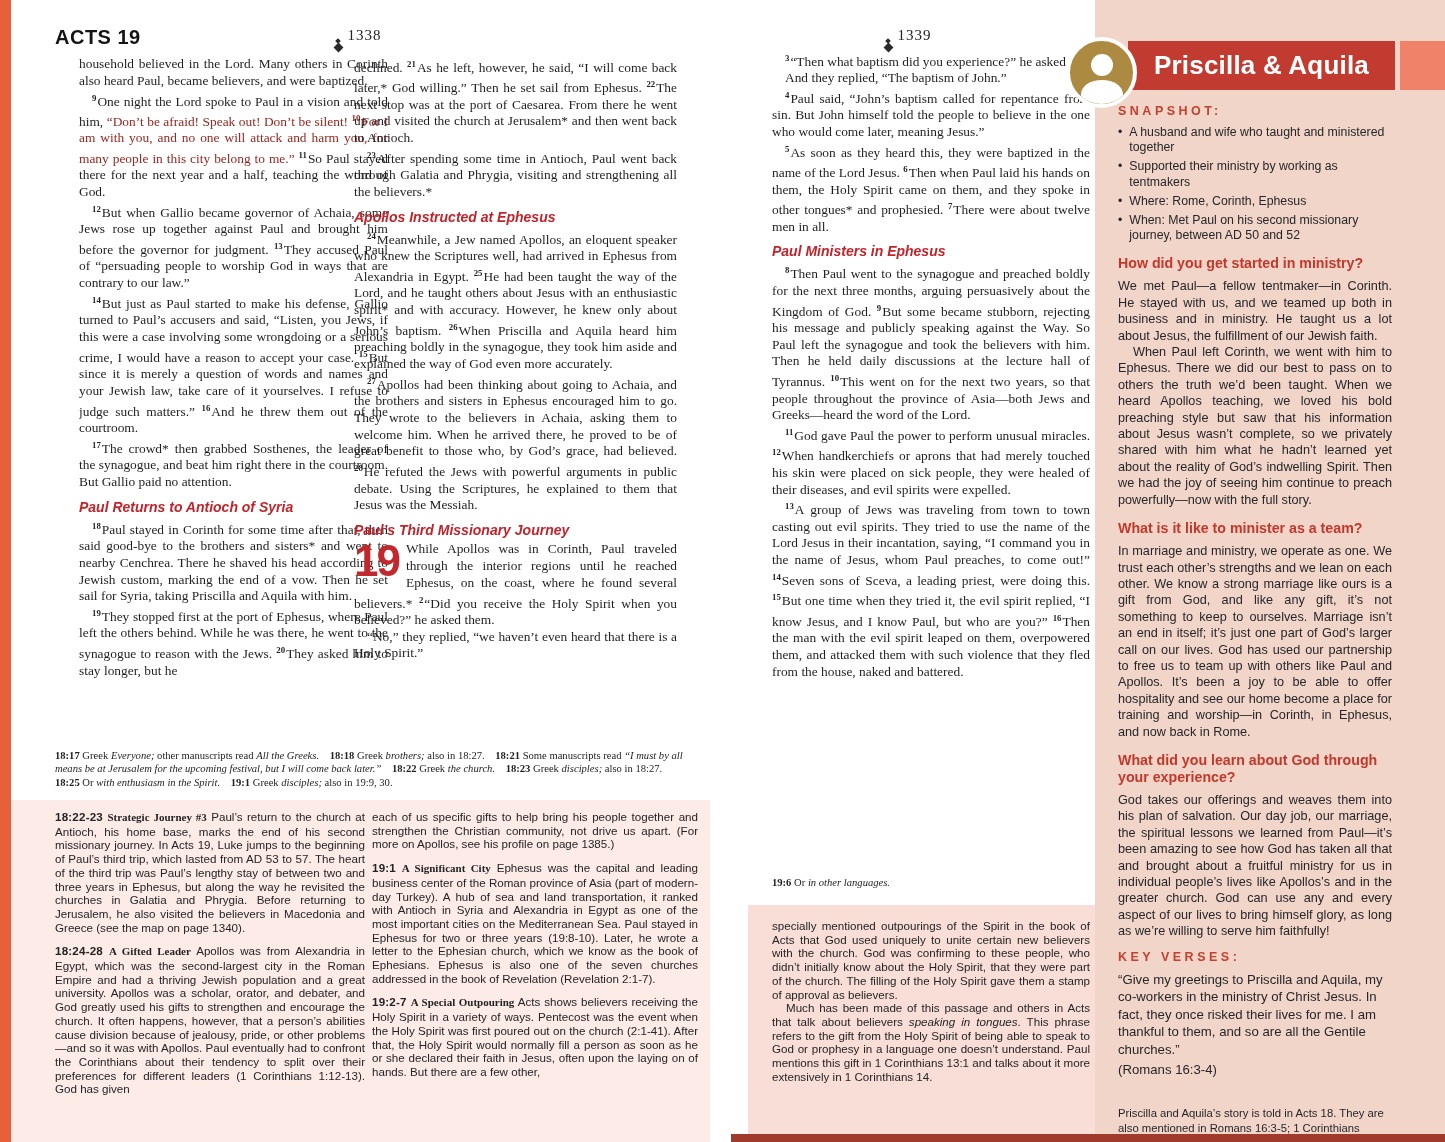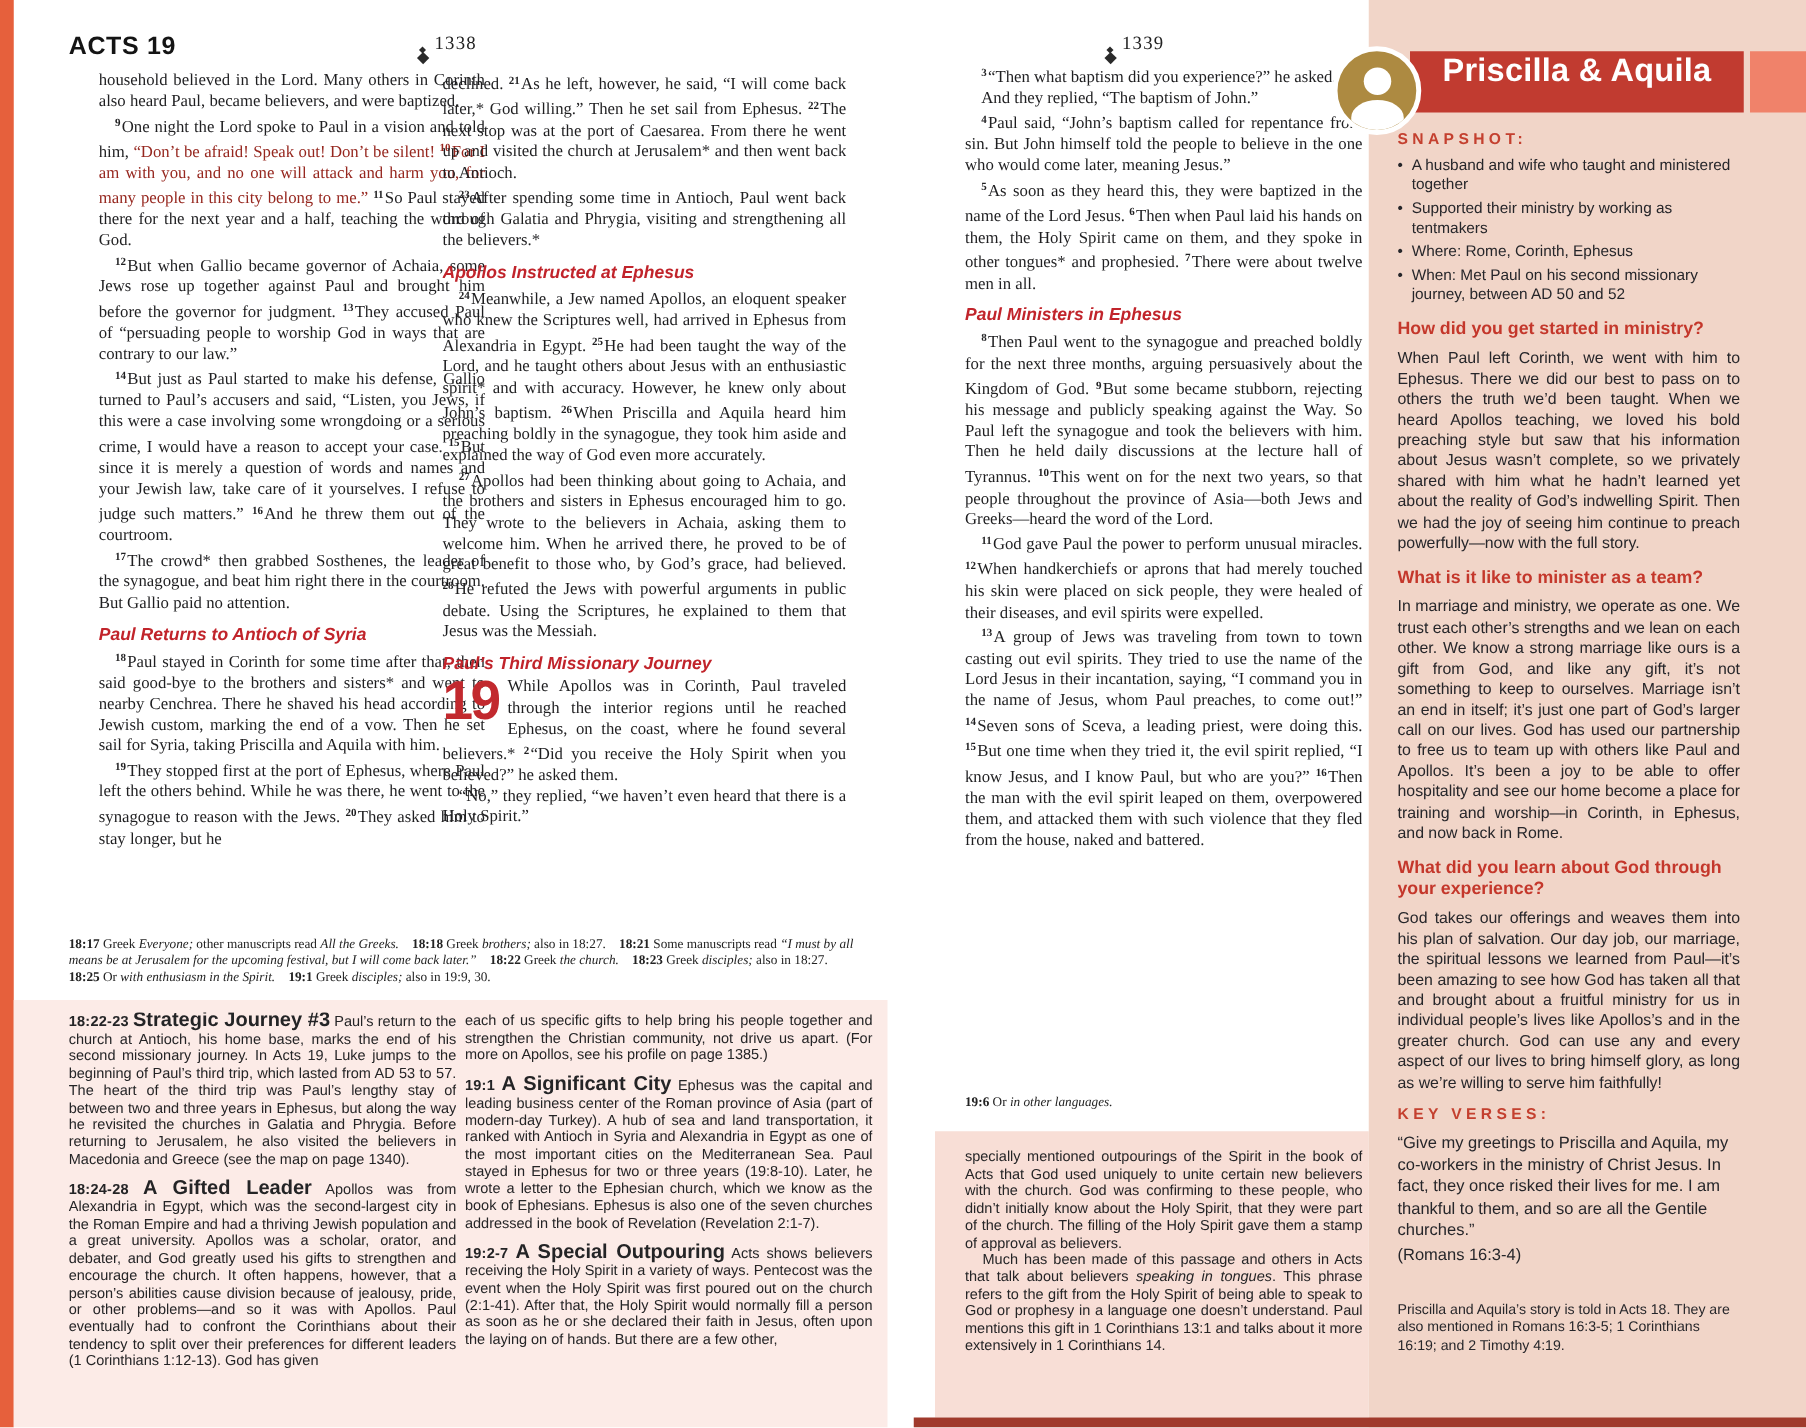--- a/index.html
+++ b/index.html
@@ -43,25 +43,25 @@
   .band-left{left:11px;top:800px;width:699px;height:342px;background:#fcebe7;}
   .band-right{left:748px;top:905px;width:347px;height:229px;background:#f8ded6;}
   .notes{position:absolute;font-family:"Liberation Sans",sans-serif;font-size:11.6px;
          line-height:13.7px;text-align:justify;color:#242426;overflow:hidden;}
   .n1{left:55px;top:810px;width:310px;height:325px;}
   .n2{left:372px;top:810px;width:326px;height:325px;}
   .n3{left:772px;top:919px;width:318px;height:215px;}
   .notes .bp{text-indent:0;margin:0 0 10px;}
   .notes .bp.indent{text-indent:14px;margin-top:-10px;}
   .s-ref{font-weight:700;letter-spacing:.2px;}
-  .s-nt{font-weight:700;font-size:16px;}
+  .s-nt{font-weight:700;font-size:11px;font-family:Liberation Serif, serif;}
   
   .sidebar{position:absolute;left:1095px;top:0;width:350px;height:1142px;background:#f1d5c8;}
   .sb-banner{position:absolute;left:1128px;top:41px;width:267px;height:49px;background:#c13b30;
-             display:flex;justify-content:center;}
+             display:flex;align-items:center;justify-content:center;}
   .sb-banner span{font:700 26px "Liberation Sans",sans-serif;color:#fff;letter-spacing:.2px;}
   .sb-coral{position:absolute;left:1400px;top:41px;width:45px;height:49px;background:#f0826a;}
   .avatar{position:absolute;left:1066px;top:37px;width:71px;height:71px;border-radius:50%;
           background:#ad8a41;border:4px solid #fff;box-sizing:border-box;overflow:hidden;}
   .av-head{position:absolute;left:50%;top:13px;transform:translateX(-50%);width:22px;height:22px;
            border-radius:50%;background:#fff;}
   .av-body{position:absolute;left:50%;top:39px;transform:translateX(-50%);width:42px;height:28px;
            border-radius:50% 50% 0 0;background:#fff;}
   .sb-content{position:absolute;left:1118px;top:94px;width:274px;height:1040px;overflow:hidden;
               font-family:"Liberation Sans",sans-serif;color:#26262a;}
@@ -172,20 +172,21 @@
         <span>Where: Rome, Corinth, Ephesus</span>
       </div>
       <div class="sb-bullet">
         <span class="dot">•</span>
         <span>When: Met Paul on his second missionary journey, between AD 50 and 52</span>
       </div>
     </div>
 
   <div class="sb-q">How did you get started in ministry?</div>
   <div>
+      <p class="sb-p">We met Paul—a fellow tentmaker—in Corinth. He stayed with us, and we teamed up both in business and in ministry. He taught us a lot about Jesus, the fulfillment of our Jewish faith.</p>
       <p class="sb-p">When Paul left Corinth, we went with him to Ephesus. There we did our best to pass on to others the truth we’d been taught. When we heard Apollos teaching, we loved his bold preaching style but saw that his information about Jesus wasn’t complete, so we privately shared with him what he hadn’t learned yet about the reality of God’s indwelling Spirit. Then we had the joy of seeing him continue to preach powerfully—now with the full story.</p>
     </div>
 
   <div class="sb-q">What is it like to minister as a team?</div>
   <div>
       <p class="sb-p">In marriage and ministry, we operate as one. We trust each other’s strengths and we lean on each other. We know a strong marriage like ours is a gift from God, and like any gift, it’s not something to keep to ourselves. Marriage isn’t an end in itself; it’s just one part of God’s larger call on our lives. God has used our partnership to free us to team up with others like Paul and Apollos. It’s been a joy to be able to offer hospitality and see our home become a place for training and worship—in Corinth, in Ephesus, and now back in Rome.</p>
     </div>
 
   <div class="sb-q">What did you learn about God through your experience?</div>
   <div>

